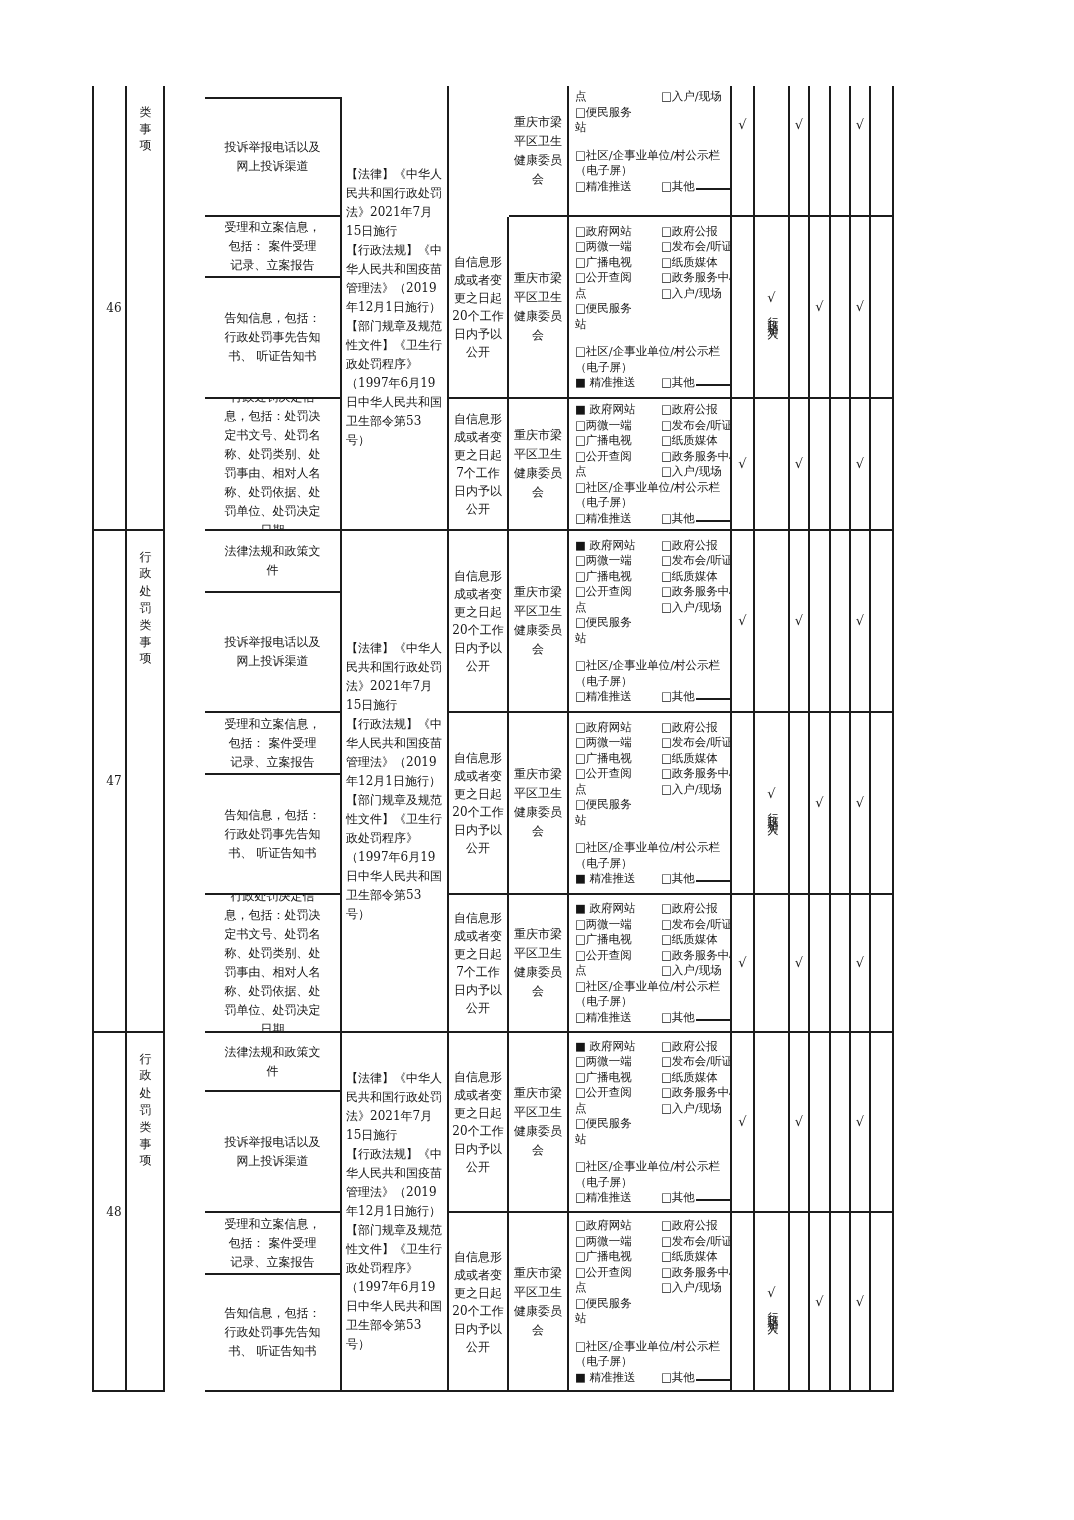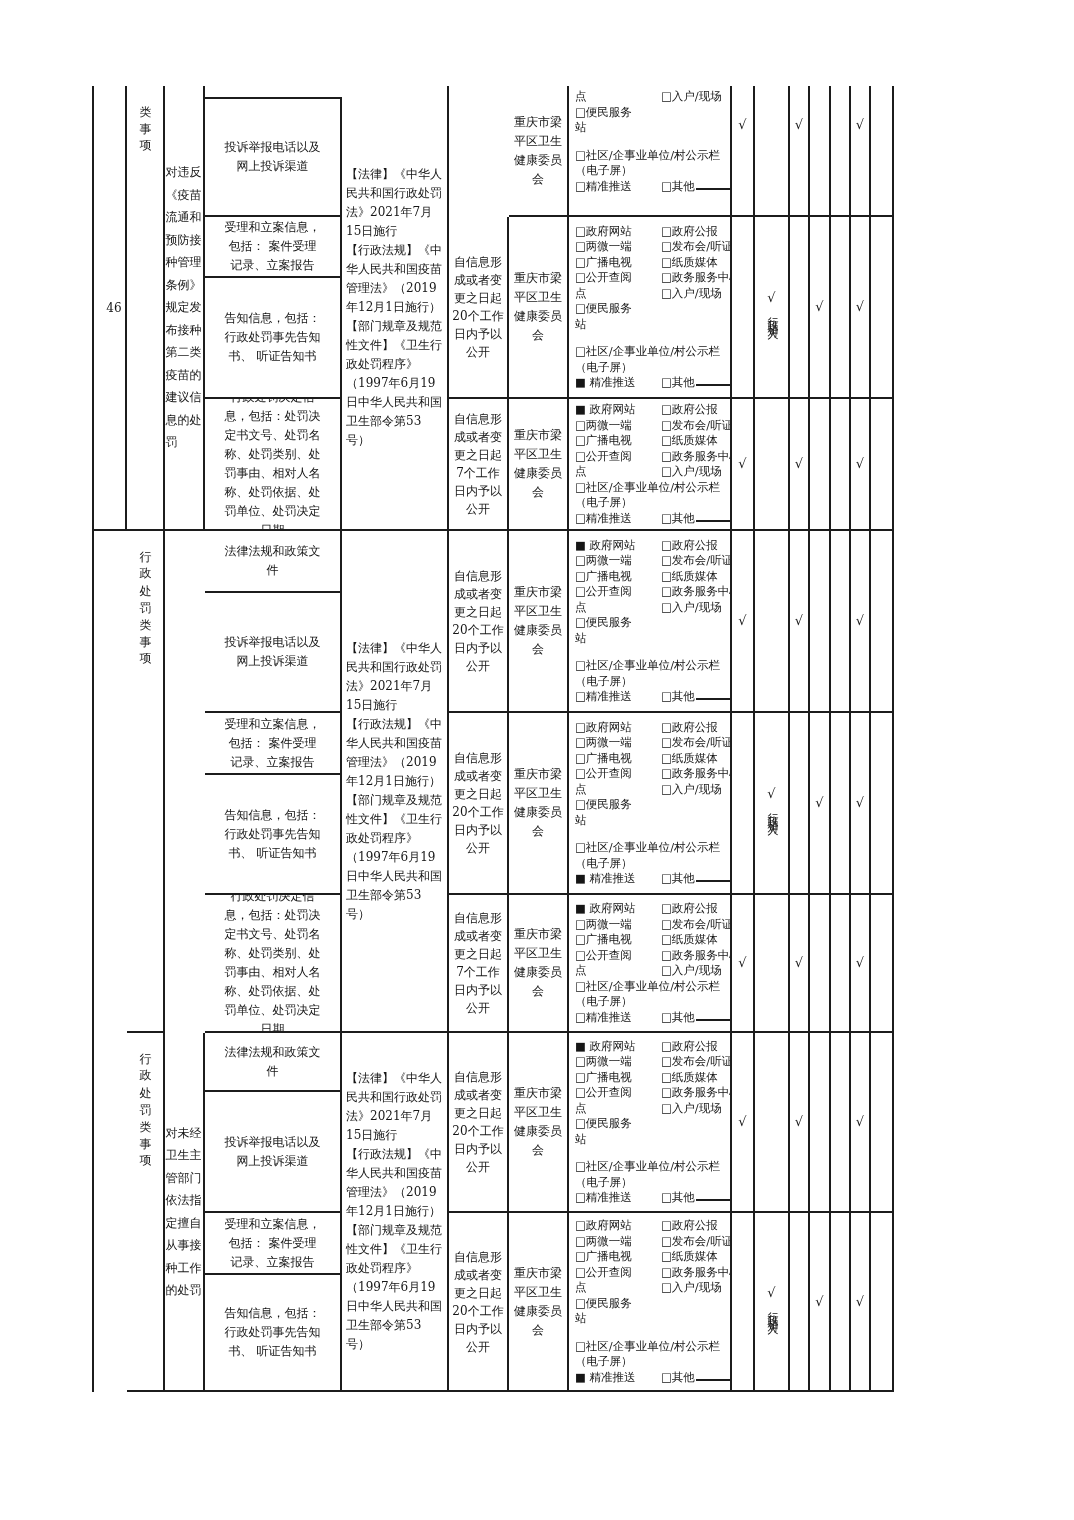--- a/index.html
+++ b/index.html
@@ -37,23 +37,20 @@
 </head>
 <body>
 
 <div class="page">
   <div class="tbl">
 
     <div class="cell center num" style="left:0;top:0;width:33px;height:445px">46</div>
     <div class="cell cat" style="left:33px;top:0;width:38px;height:445px">
       <span class="vtext catv">类事项</span>
     </div>
-    <div class="cell itemc" style="left:71px;top:0;width:40px;height:445px">
-      <span class="itemtext">对违反《疫苗流通和预防接种管理条例》规定发布接种第二类疫苗的建议信息的处罚</span>
-    </div>
     <div class="cell center cont boxtop" style="left:111px;top:11px;width:137px;height:120px">投诉举报电话以及网上投诉渠道</div>
     <div class="cell center cont" style="left:111px;top:131px;width:137px;height:61px">受理和立案信息，包括： 案件受理记录、立案报告</div>
     <div class="cell center cont" style="left:111px;top:192px;width:137px;height:121px">告知信息，包括： 行政处罚事先告知书、 听证告知书</div>
     <div class="cell center cont" style="left:111px;top:313px;width:137px;height:132px">行政处罚决定信息，包括：处罚决定书文号、处罚名称、处罚类别、处罚事由、相对人名称、处罚依据、处罚单位、处罚决定日期</div>
     <div class="cell basis" style="left:248px;top:0;width:107px;height:445px">【法律】《中华人民共和国行政处罚法》2021年7月15日施行
 【行政法规】《中华人民共和国疫苗管理法》（2019年12月1日施行）
 【部门规章及规范性文件】《卫生行政处罚程序》（1997年6月19日中华人民共和国卫生部令第53号）</div>
 
     <div class="cell center bodyc" style="left:415px;top:0;width:60px;height:131px">重庆市梁平区卫生健康委员会</div>
     <div class="cell chan topchan" style="left:475px;top:0;width:163px;height:131px">
@@ -196,20 +193,21 @@
           <span class="mark">√</span>
         </div>
         <div class="ckcell" style="width: 21px;"></div>
         <div class="ckcell" style="width: 20px;"></div>
         <div class="ckcell" style="width: 20px;">
           <span class="mark">√</span>
         </div>
         <div class="ckcell" style="width: 23px;"></div>
       </div>
 
+    <div class="cell center num" style="left:0;top:445px;width:33px;height:502px">47</div>
     <div class="cell cat" style="left:33px;top:445px;width:38px;height:502px">
       <span class="vtext catv">行政处罚类事项</span>
     </div>
     <div class="cell center cont" style="left:111px;top:445px;width:137px;height:62px">法律法规和政策文件</div>
     <div class="cell center cont" style="left:111px;top:507px;width:137px;height:120px">投诉举报电话以及网上投诉渠道</div>
     <div class="cell center cont" style="left:111px;top:627px;width:137px;height:62px">受理和立案信息，包括： 案件受理记录、立案报告</div>
     <div class="cell center cont" style="left:111px;top:689px;width:137px;height:120px">告知信息，包括： 行政处罚事先告知书、 听证告知书</div>
     <div class="cell center cont" style="left:111px;top:809px;width:137px;height:138px">行政处罚决定信息，包括：处罚决定书文号、处罚名称、处罚类别、处罚事由、相对人名称、处罚依据、处罚单位、处罚决定日期</div>
     <div class="cell basis" style="left:248px;top:445px;width:107px;height:502px">【法律】《中华人民共和国行政处罚法》2021年7月15日施行
 【行政法规】《中华人民共和国疫苗管理法》（2019年12月1日施行）
@@ -373,25 +371,23 @@
           <span class="mark">√</span>
         </div>
         <div class="ckcell" style="width: 21px;"></div>
         <div class="ckcell" style="width: 20px;"></div>
         <div class="ckcell" style="width: 20px;">
           <span class="mark">√</span>
         </div>
         <div class="ckcell" style="width: 23px;"></div>
       </div>
 
+    <div class="cell center num" style="left:0;top:947px;width:33px;height:359px">48</div>
     <div class="cell cat" style="left:33px;top:947px;width:38px;height:359px">
       <span class="vtext catv">行政处罚类事项</span>
-    </div>
-    <div class="cell itemc" style="left:71px;top:947px;width:40px;height:359px">
-      <span class="itemtext">对未经卫生主管部门依法指定擅自从事接种工作的处罚</span>
     </div>
     <div class="cell center cont" style="left:111px;top:947px;width:137px;height:59px">法律法规和政策文件</div>
     <div class="cell center cont" style="left:111px;top:1006px;width:137px;height:121px">投诉举报电话以及网上投诉渠道</div>
     <div class="cell center cont" style="left:111px;top:1127px;width:137px;height:62px">受理和立案信息，包括： 案件受理记录、立案报告</div>
     <div class="cell center cont" style="left:111px;top:1189px;width:137px;height:117px">告知信息，包括： 行政处罚事先告知书、 听证告知书</div>
     <div class="cell basis" style="left:248px;top:947px;width:107px;height:359px">【法律】《中华人民共和国行政处罚法》2021年7月15日施行
 【行政法规】《中华人民共和国疫苗管理法》（2019年12月1日施行）
 【部门规章及规范性文件】《卫生行政处罚程序》（1997年6月19日中华人民共和国卫生部令第53号）</div>
 
     <div class="cell center timec" style="left:355px;top:947px;width:60px;height:180px">自信息形成或者变更之日起20个工作日内予以公开</div>

